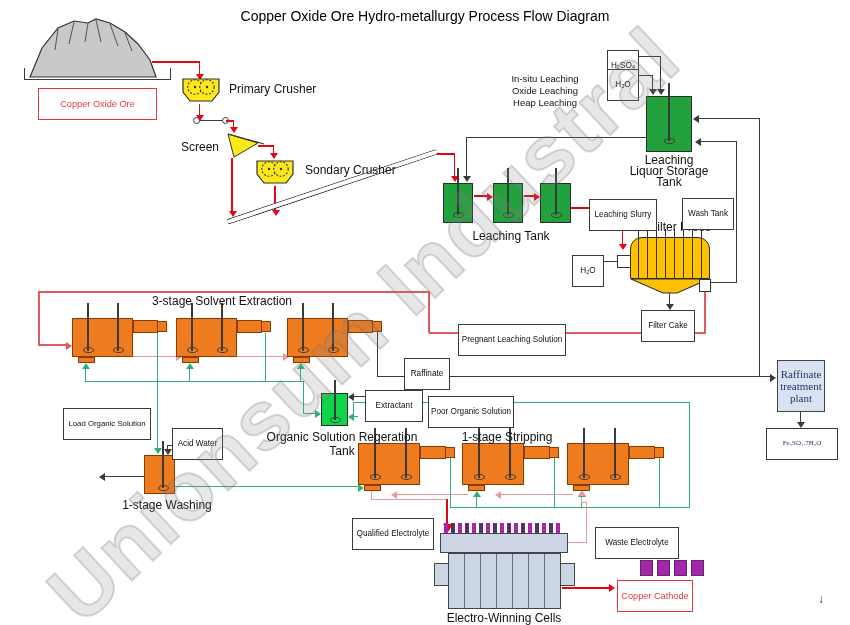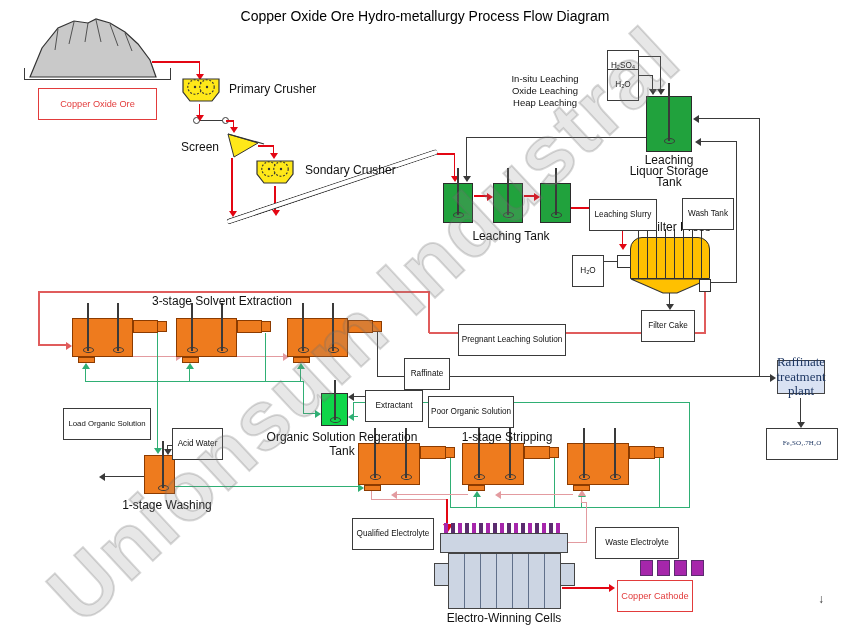--- a/index.html
+++ b/index.html
@@ -247,21 +247,21 @@
   <i class="ln" style="left:157px;top:332px;width:1.3px;height:118px;background:#2FAF74"></i>
   <i class="ar ar-d" style="left:154px;top:448px;border-top-color:#2FAF74"></i>
 
   <i class="ln" style="left:377px;top:332px;width:1.2px;height:45px;background:#3a3a3a"></i>
   <i class="ln" style="left:377px;top:376px;width:395px;height:1.2px;background:#3a3a3a"></i>
   <i class="ar ar-r" style="left:770px;top:373.5px;border-left-color:#3a3a3a"></i>
   <div class="tag" style="left:404px;top:358px;width:46px;height:32px">
       <span>Raffinate</span>
     </div>
 
-  <div class="tag wrap serif" style="left:777px;top:360px;width:48px;height:34px;background:#D9E2F3;border-color:#444;font-size:13px">
+  <div class="tag wrap serif" style="left:777px;top:360px;width:48px;height:52px;background:#D9E2F3;border-color:#444;font-size:11px">
       <span>Raffinate treatment plant</span>
     </div>
   <i class="ln" style="left:800px;top:398px;width:1.2px;height:26px;background:#3a3a3a"></i>
   <i class="ar ar-d" style="left:797px;top:422px;border-top-color:#3a3a3a"></i>
   <div class="tag serif" style="left:766px;top:428px;width:72px;height:18px;font-size:7px">
       <span>Fe₂SO₄.7H₂O</span>
     </div>
 
   <div class="tag" style="left:63px;top:408px;width:88px;height:18px;font-size:7.8px">
       <span>Load Organic Solution</span>

